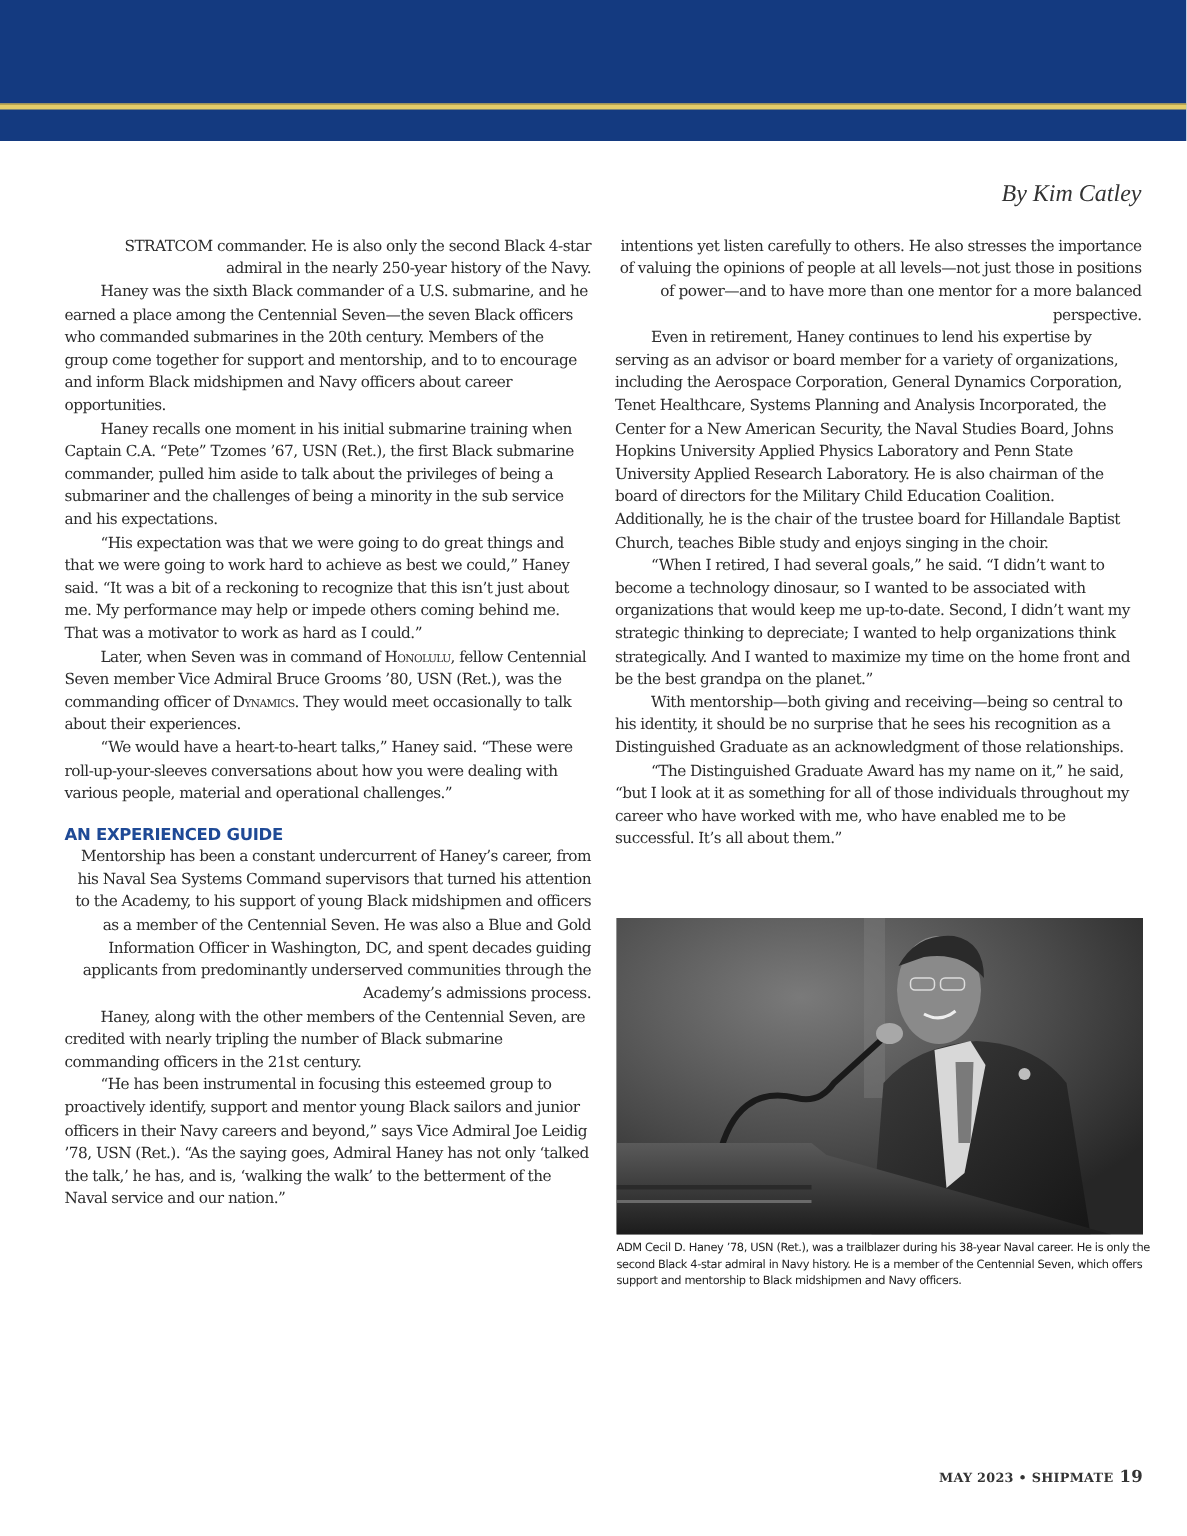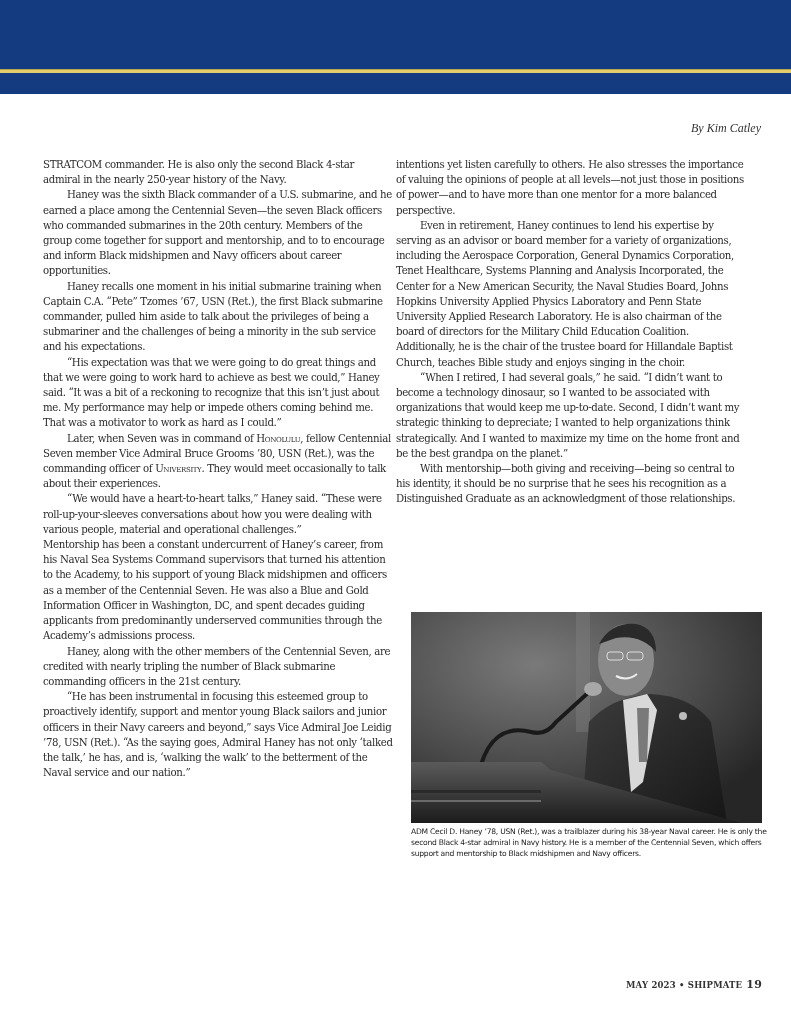--- a/index.html
+++ b/index.html
@@ -12,31 +12,31 @@
     position: absolute; left: 0; top: 0; width: 791px; height: 94px;
     background: #143a80;
   }
   .banner .gold-line {
     position: absolute; left: 0; top: 69px; width: 100%; height: 3px;
     background: #e3cd6a; border-top: 1px solid #b9a450;
   }
   .byline {
     position: absolute; right: 30px; top: 121px;
     font-family: "Liberation Serif", serif; font-style: italic;
-    font-size: 12px; color: #333;
+    font-size: 16px; color: #333;
   }
   .col {
     position: absolute; top: 157px; width: 351px;
     font-family: "DejaVu Serif", serif; font-size: 10.2px; line-height: 15.2px;
     color: #2b2b2b; letter-spacing: -0.35px;
   }
   .col.left { left: 43px; }
-  .col.right { left: 396px; }
+  .col.right { left: 410px; }
   .col p { margin: 0; text-indent: 24px; }
-  .col p.noindent { text-indent: 0; }
+  .col p.noindent { text-indent: 0; text-align: right; }
   .sc { font-variant: small-caps; }
   h2.section {
     margin: 12px 0 0 0; font-family: "DejaVu Sans", sans-serif;
     font-size: 11px; font-weight: bold; color: #1f4a96; letter-spacing: -0.2px;
     line-height: 15px;
   }
   .photo {
     position: absolute; left: 411px; top: 612px; width: 351px; height: 211px;
     background: #3a3a3a; overflow: hidden;
   }
@@ -59,33 +59,35 @@
   <div class="gold-line"></div>
 </div>
 
 <div class="byline">By Kim Catley</div>
 
 <div class="col left">
   <p class="noindent">STRATCOM commander. He is also only the second Black 4-star admiral in the nearly 250-year history of the Navy.</p>
   <p>Haney was the sixth Black commander of a U.S. submarine, and he earned a place among the Centennial Seven—the seven Black officers who commanded submarines in the 20th century. Members of the group come together for support and mentorship, and to to encourage and inform Black midshipmen and Navy officers about career opportunities.</p>
   <p>Haney recalls one moment in his initial submarine training when Captain C.A. “Pete” Tzomes ’67, USN (Ret.), the first Black submarine commander, pulled him aside to talk about the privileges of being a submariner and the challenges of being a minority in the sub service and his expectations.</p>
   <p>“His expectation was that we were going to do great things and that we were going to work hard to achieve as best we could,” Haney said. “It was a bit of a reckoning to recognize that this isn’t just about me. My performance may help or impede others coming behind me. That was a motivator to work as hard as I could.”</p>
-  <p><span>Later, when Seven was in command of </span><span class="sc">Honolulu</span><span>, fellow Centennial Seven member Vice Admiral Bruce Grooms ’80, USN (Ret.), was the commanding officer of </span><span class="sc">University</span><span>. They would meet occasionally to talk about their experiences.</span></p>
+  <p><span>Later, when Seven was in command of </span><span class="sc">Honolulu</span><span>, fellow Centennial Seven member Vice Admiral Bruce Grooms ’80, USN (Ret.), was the commanding officer of </span><span class="sc">Dynamics</span><span>. They would meet occasionally to talk about their experiences.</span></p>
   <p>“We would have a heart-to-heart talks,” Haney said. “These were roll-up-your-sleeves conversations about how you were dealing with various people, material and operational challenges.”</p>
 
+  <h2 class="section">AN EXPERIENCED GUIDE</h2>
   <p class="noindent">Mentorship has been a constant undercurrent of Haney’s career, from his Naval Sea Systems Command supervisors that turned his attention to the Academy, to his support of young Black midshipmen and officers as a member of the Centennial Seven. He was also a Blue and Gold Information Officer in Washington, DC, and spent decades guiding applicants from predominantly underserved communities through the Academy’s admissions process.</p>
   <p>Haney, along with the other members of the Centennial Seven, are credited with nearly tripling the number of Black submarine commanding officers in the 21st century.</p>
   <p>“He has been instrumental in focusing this esteemed group to proactively identify, support and mentor young Black sailors and junior officers in their Navy careers and beyond,” says Vice Admiral Joe Leidig ’78, USN (Ret.). “As the saying goes, Admiral Haney has not only ‘talked the talk,’ he has, and is, ‘walking the walk’ to the betterment of the Naval service and our nation.”</p>
 </div>
 
 <div class="col right">
   <p class="noindent">intentions yet listen carefully to others. He also stresses the importance of valuing the opinions of people at all levels—not just those in positions of power—and to have more than one mentor for a more balanced perspective.</p>
   <p>Even in retirement, Haney continues to lend his expertise by serving as an advisor or board member for a variety of organizations, including the Aerospace Corporation, General Dynamics Corporation, Tenet Healthcare, Systems Planning and Analysis Incorporated, the Center for a New American Security, the Naval Studies Board, Johns Hopkins University Applied Physics Laboratory and Penn State University Applied Research Laboratory. He is also chairman of the board of directors for the Military Child Education Coalition. Additionally, he is the chair of the trustee board for Hillandale Baptist Church, teaches Bible study and enjoys singing in the choir.</p>
   <p>“When I retired, I had several goals,” he said. “I didn’t want to become a technology dinosaur, so I wanted to be associated with organizations that would keep me up-to-date. Second, I didn’t want my strategic thinking to depreciate; I wanted to help organizations think strategically. And I wanted to maximize my time on the home front and be the best grandpa on the planet.”</p>
   <p>With mentorship—both giving and receiving—being so central to his identity, it should be no surprise that he sees his recognition as a Distinguished Graduate as an acknowledgment of those relationships.</p>
+  <p>“The Distinguished Graduate Award has my name on it,” he said, “but I look at it as something for all of those individuals throughout my career who have worked with me, who have enabled me to be successful. It’s all about them.”</p>
 </div>
 
 <div class="photo" aria-label="Black-and-white photo of ADM Cecil D. Haney speaking at a podium with a microphone">
   <svg width="351" height="211" viewBox="0 0 351 211">
     <defs>
       <radialGradient id="bgGlow" cx="0.35" cy="0.25" r="0.8">
         <stop offset="0" stop-color="#7a7a7a"></stop>
         <stop offset="0.6" stop-color="#4a4a4a"></stop>
         <stop offset="1" stop-color="#262626"></stop>
       </radialGradient>

